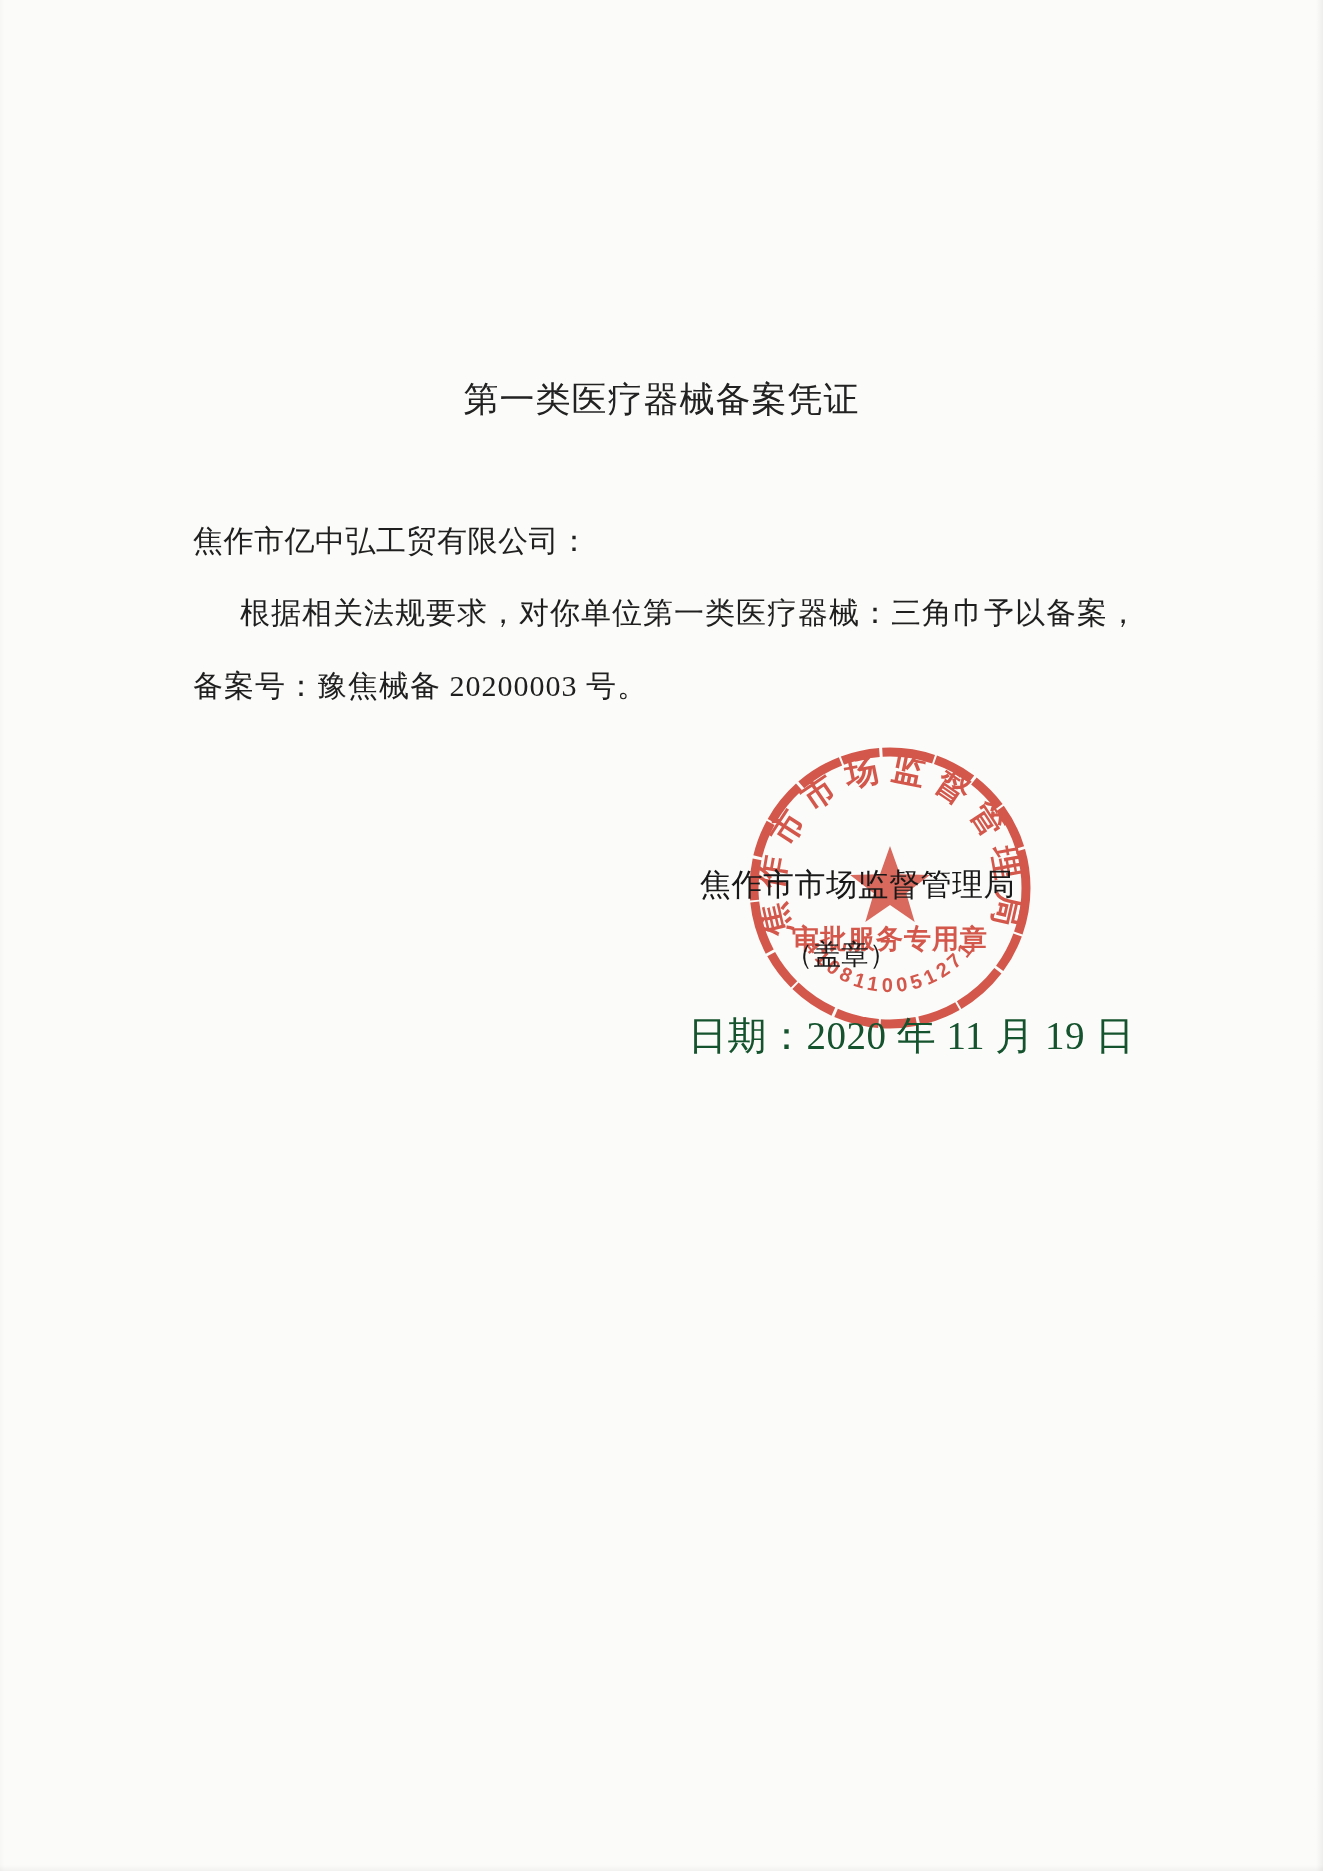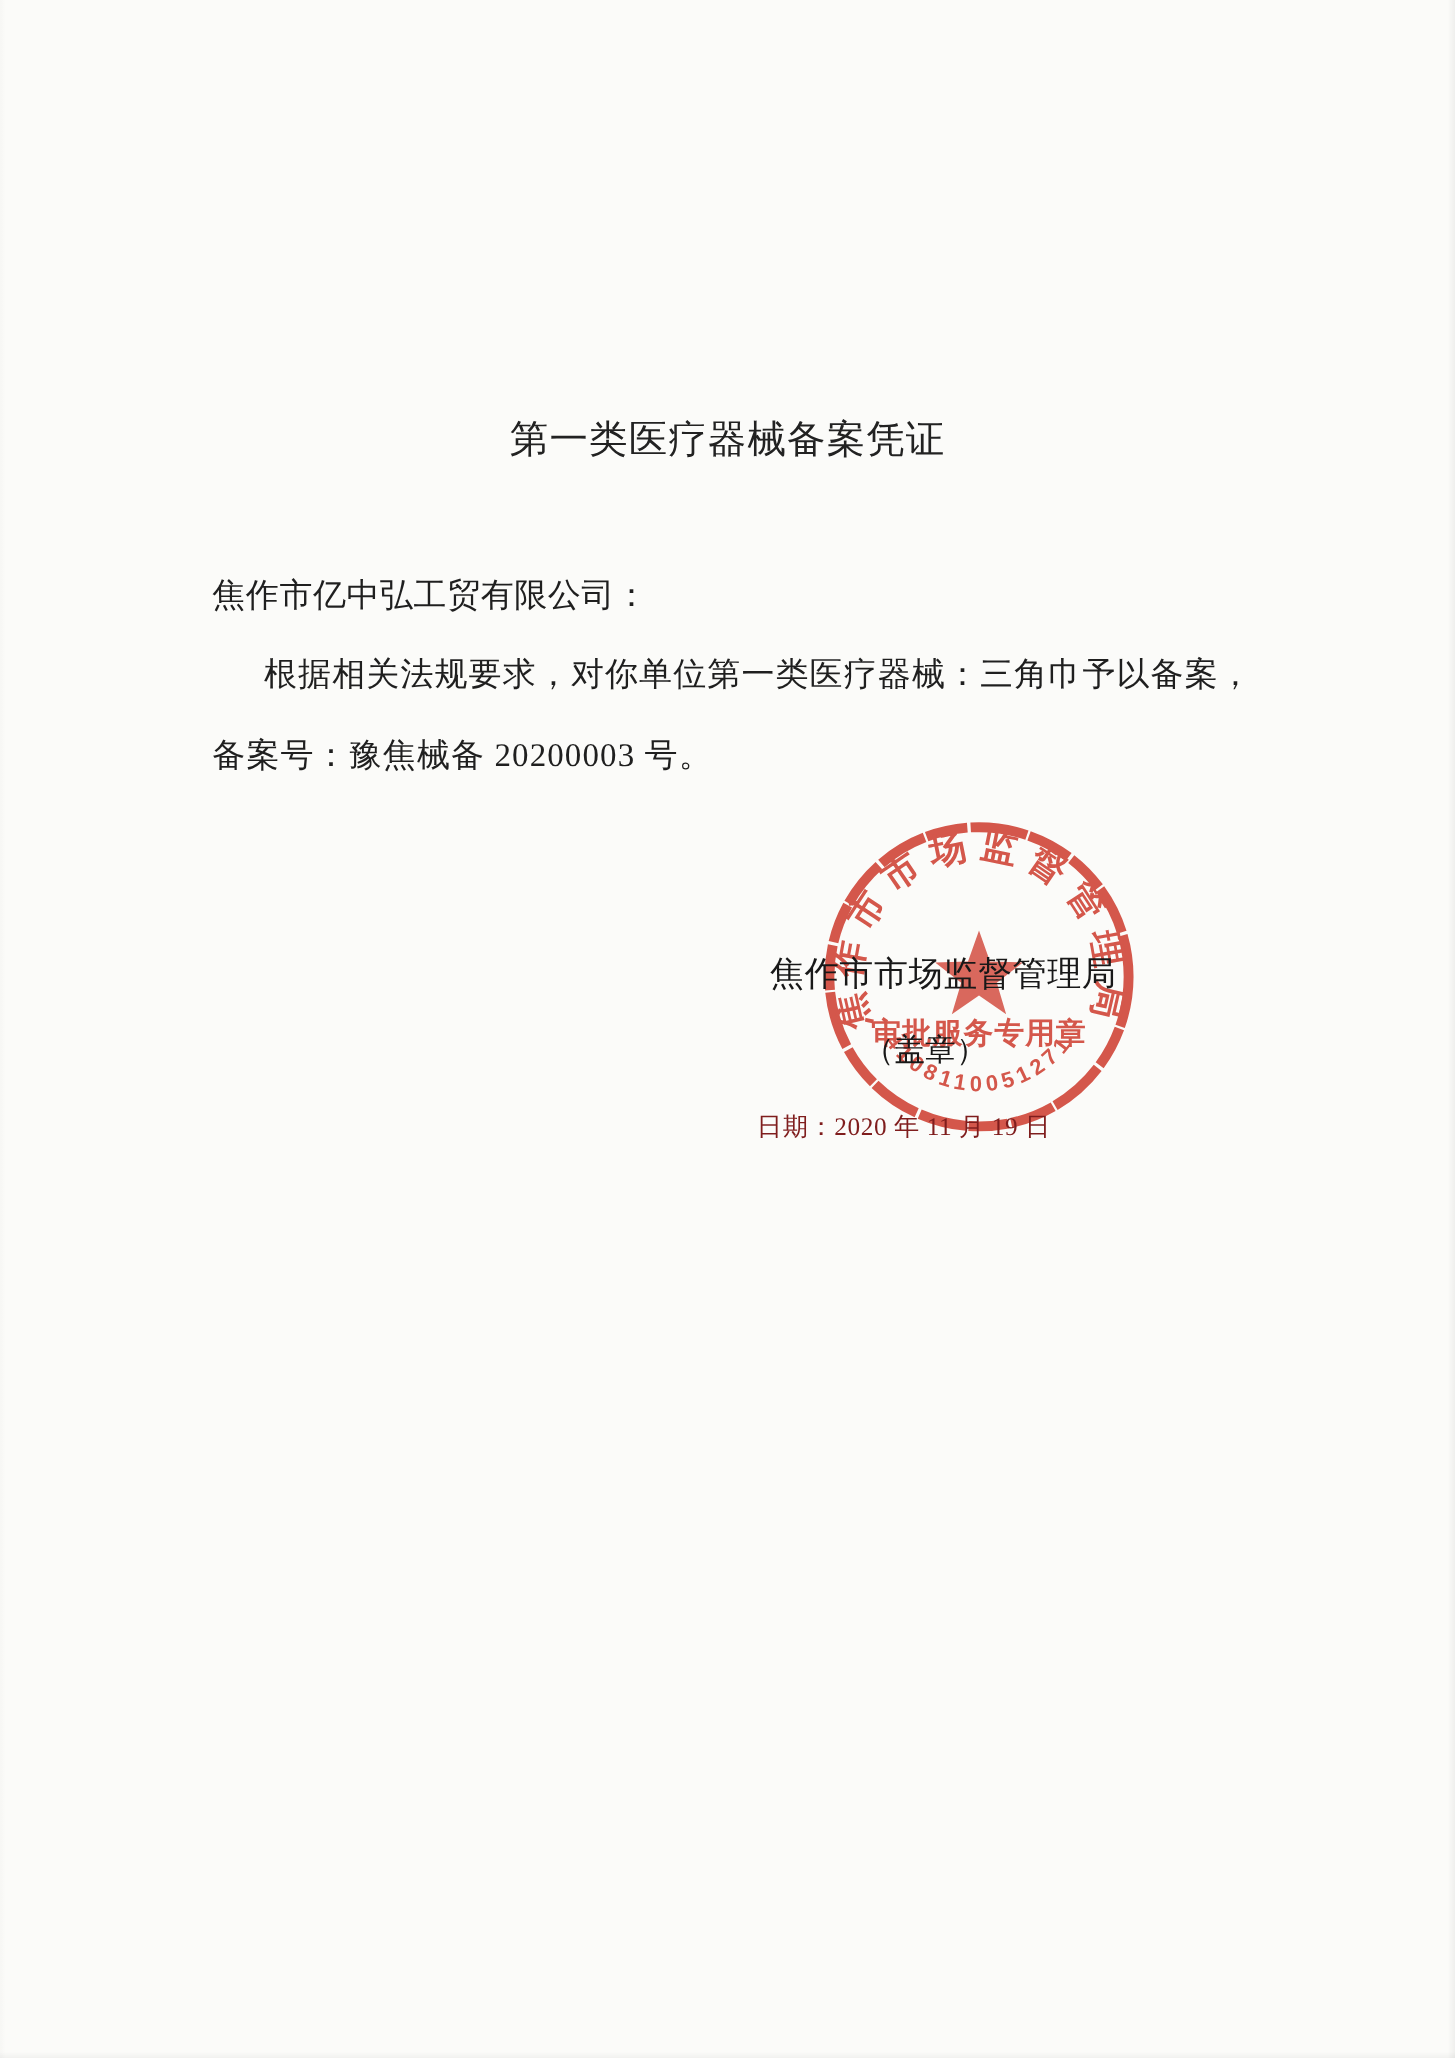--- a/index.html
+++ b/index.html
@@ -78,25 +78,25 @@
     left: 785px;
     font-size: 28px;
     white-space: nowrap;
     z-index: 3;
     color: #181818;
   }
   .date-line {
     position: absolute;
     top: 1009px;
     left: 688px;
-    font-size: 23px;
+    font-size: 39px;
     letter-spacing: 0.5px;
     white-space: nowrap;
     z-index: 3;
-    color: #7f1d1d;
+    color: #14532d;
     text-align: center;
   }
   .seal-wrap {
     position: absolute;
     top: 738px;
     left: 740px;
     width: 300px;
     height: 300px;
     z-index: 2;
     opacity: 0.92;

